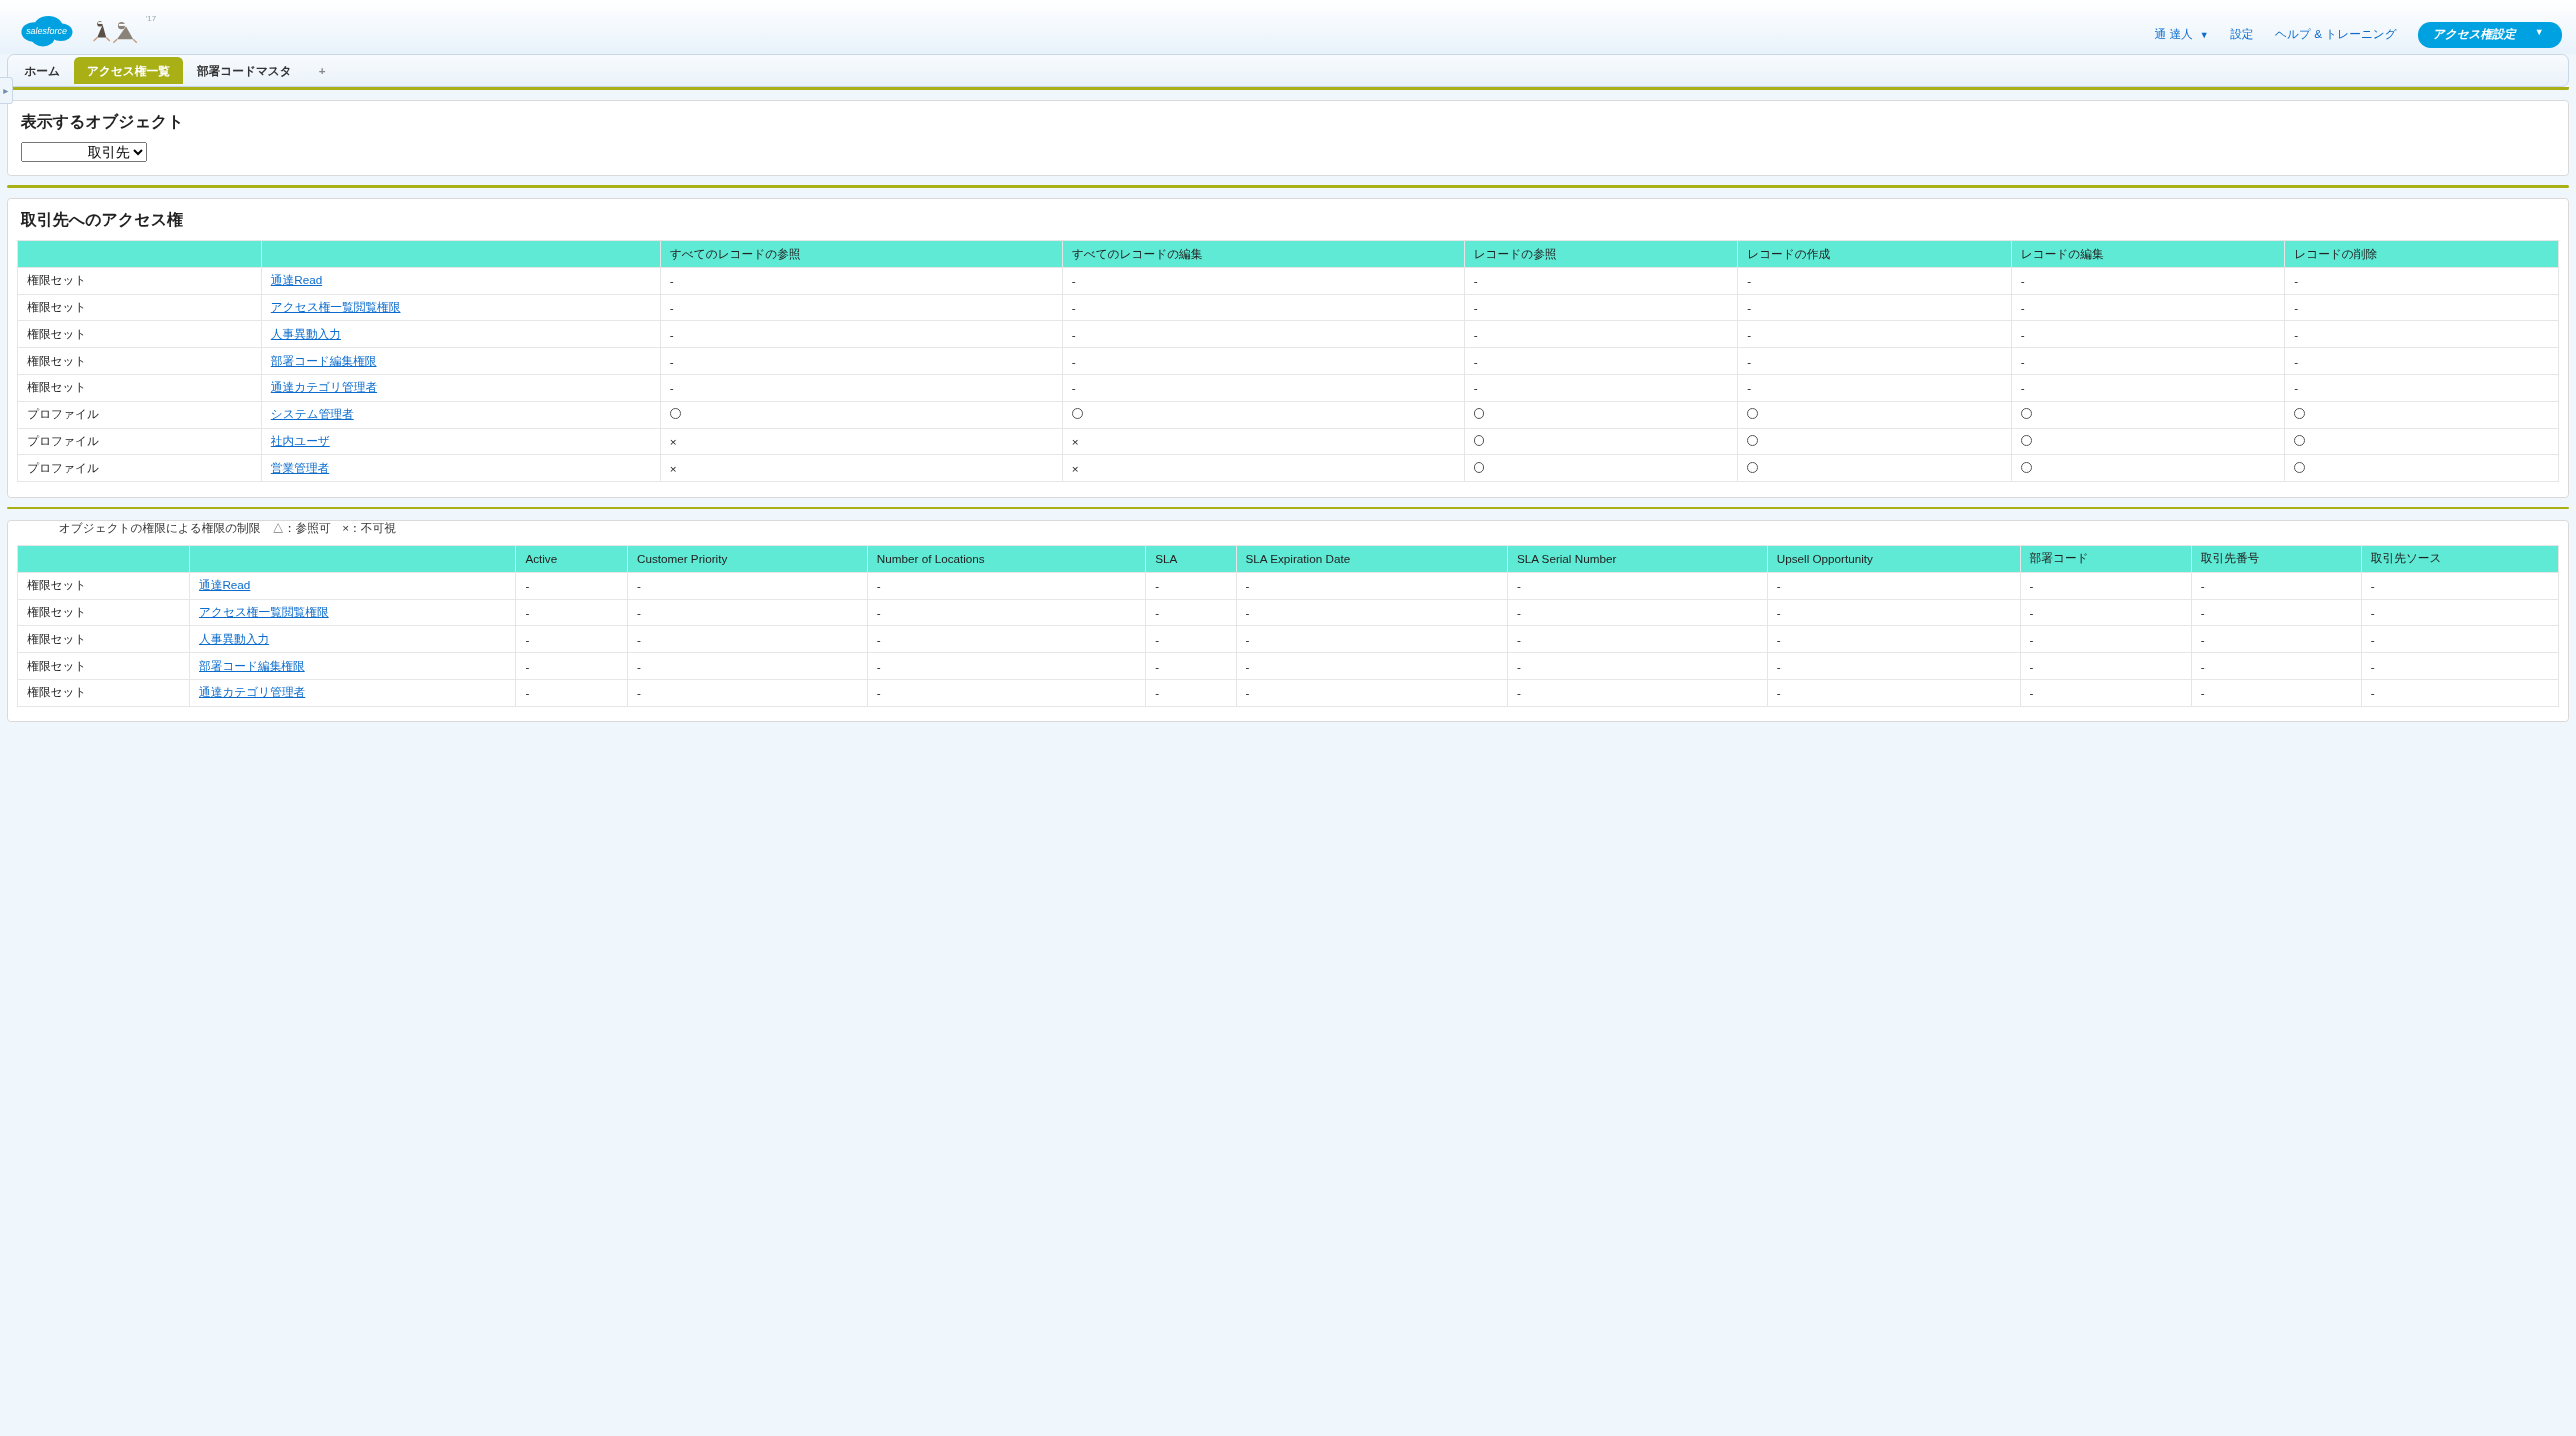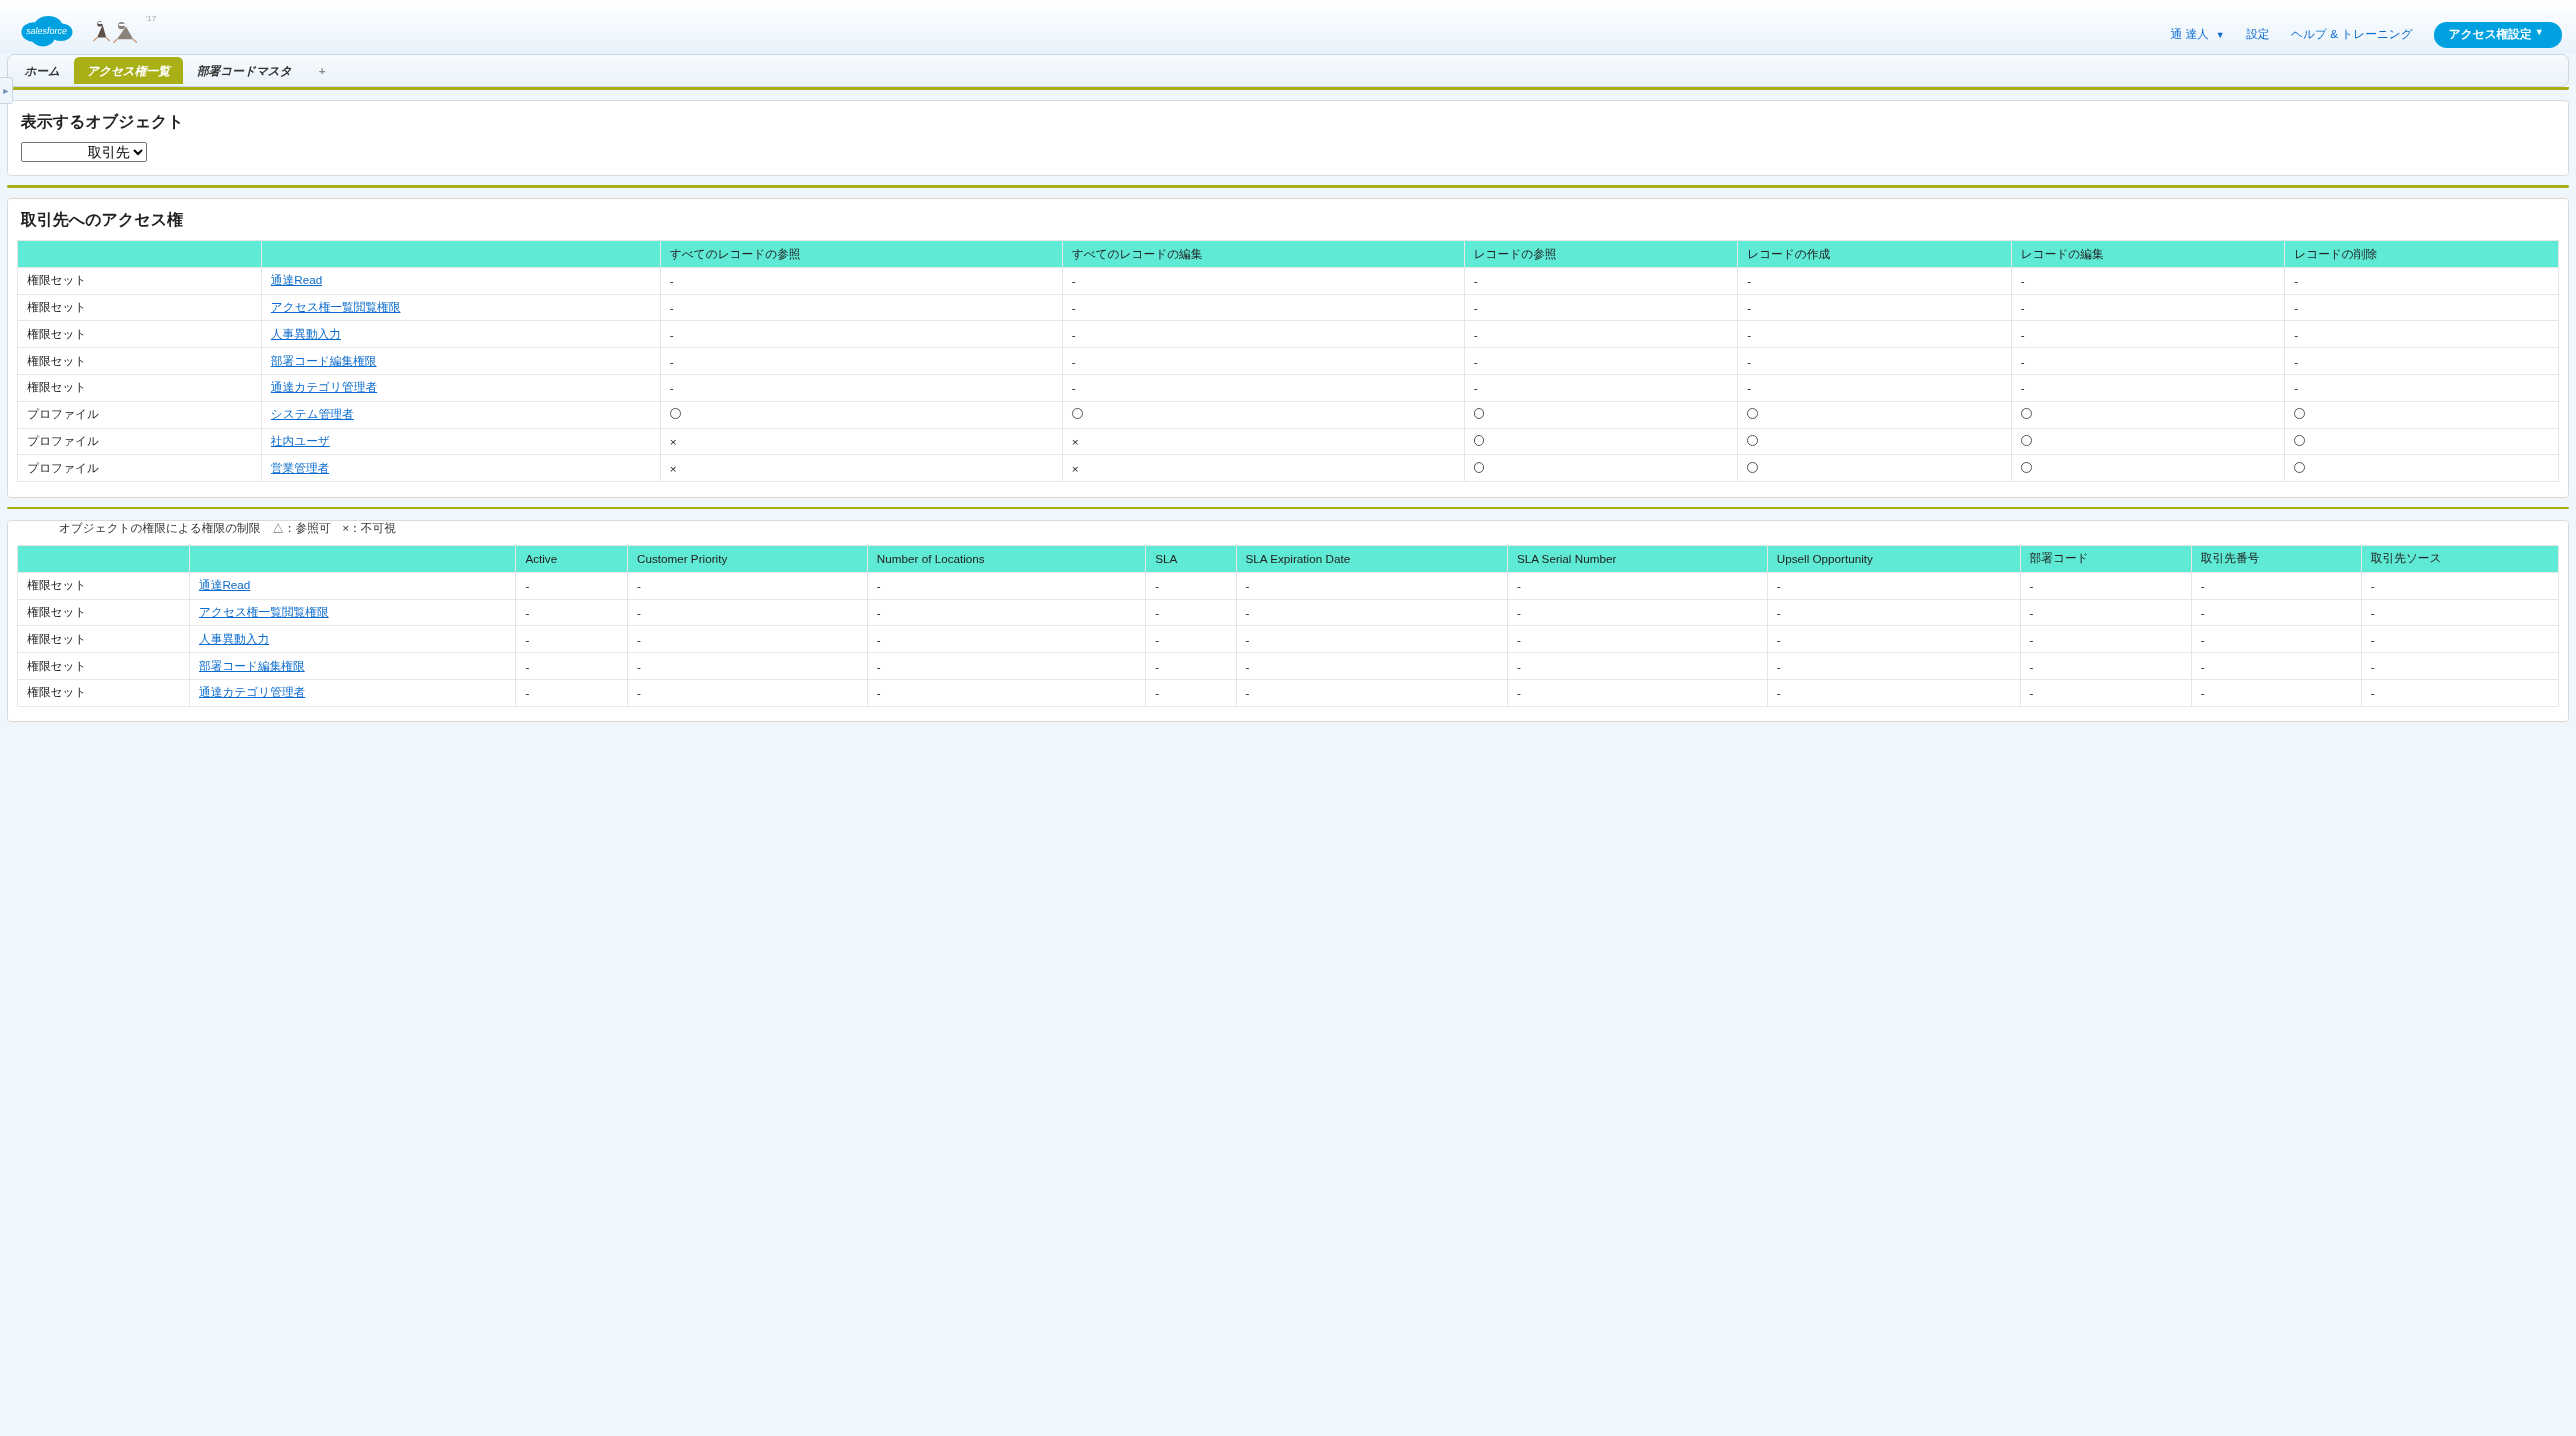--- a/index.html
+++ b/index.html
@@ -26,21 +26,21 @@
   .user-menu .caret { color:#0b6cce; margin-left:3.6px; font-size:9px; }
   .top-button {
     background: #00a1e0;
     color: #fff;
     border: none;
     border-radius: 12.6px;
     padding: 5.4px 18px 5.4px 14.4px;
     font-weight: bold;
     font-size: 11.7px;
     cursor: pointer;
-    display:flex; align-items:flex-start; gap:3px;
+    display:flex; align-items:flex-start; gap:19px;font-style:italic;
   }
   .top-button .caret { font-size:9px; }
 
   .tab-bar-wrap { padding: 0 7.2px; }
   .tab-bar {
     background: linear-gradient(#f8fbfe, #eaf2f9);
     border: 0.9px solid #c8d6e5;
     border-radius: 7.2px;
     padding: 1.8px 3.6px;
     display: flex;
@@ -48,21 +48,20 @@
     gap: 1.8px;
   }
   .tab {
     padding: 7.2px 12.6px 5.4px 12.6px;
     font-weight: bold;
     color: #333;
     border-top-left-radius: 5.4px;
     border-top-right-radius: 5.4px;
     cursor: pointer;
     font-size:11.7px;
-    font-style:italic;
   }
   .tab.active {
     background: #a9b016;
     color: #fff;
   }
   .tab-add {
     padding: 7.2px 12.6px;
     color: #888;
     cursor: pointer;
     font-weight: bold;

